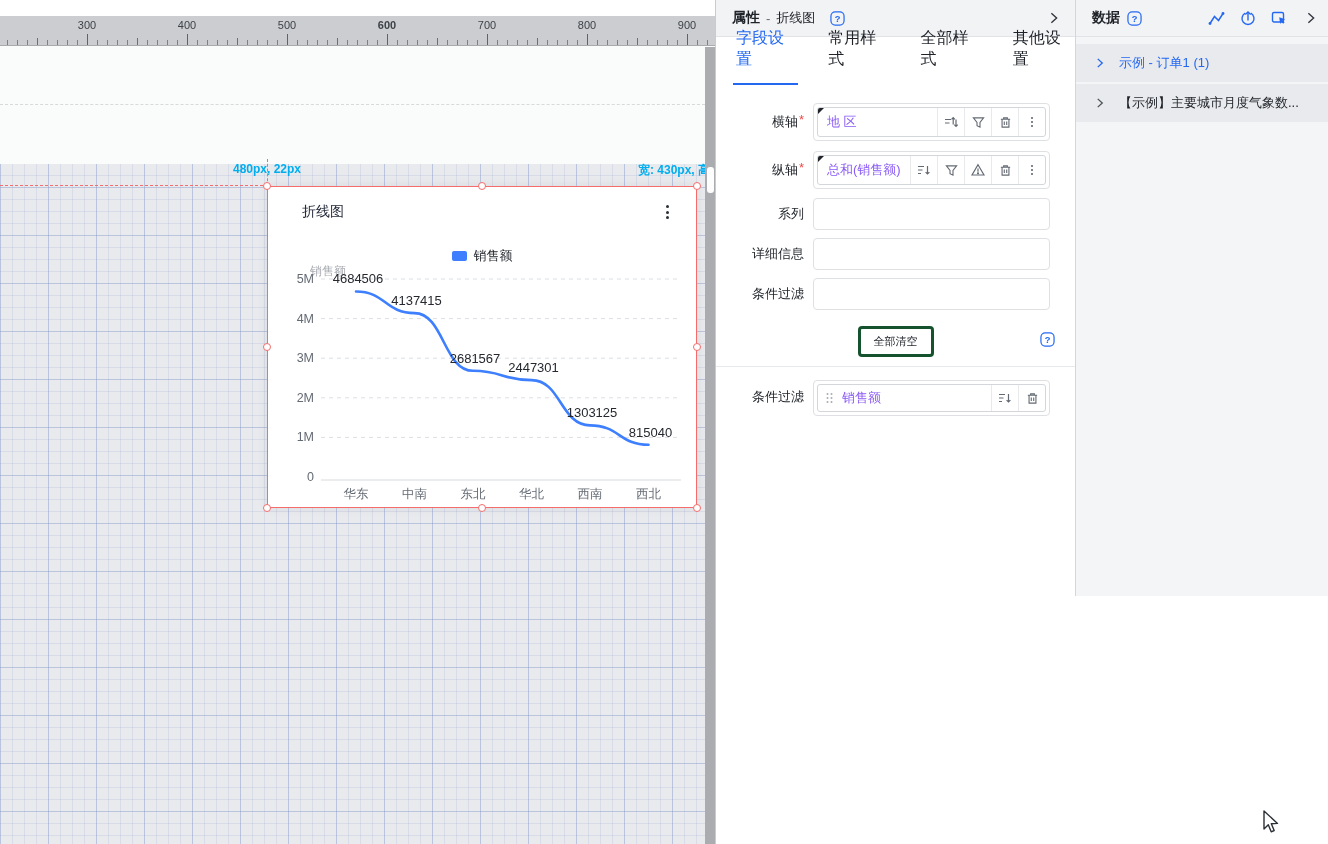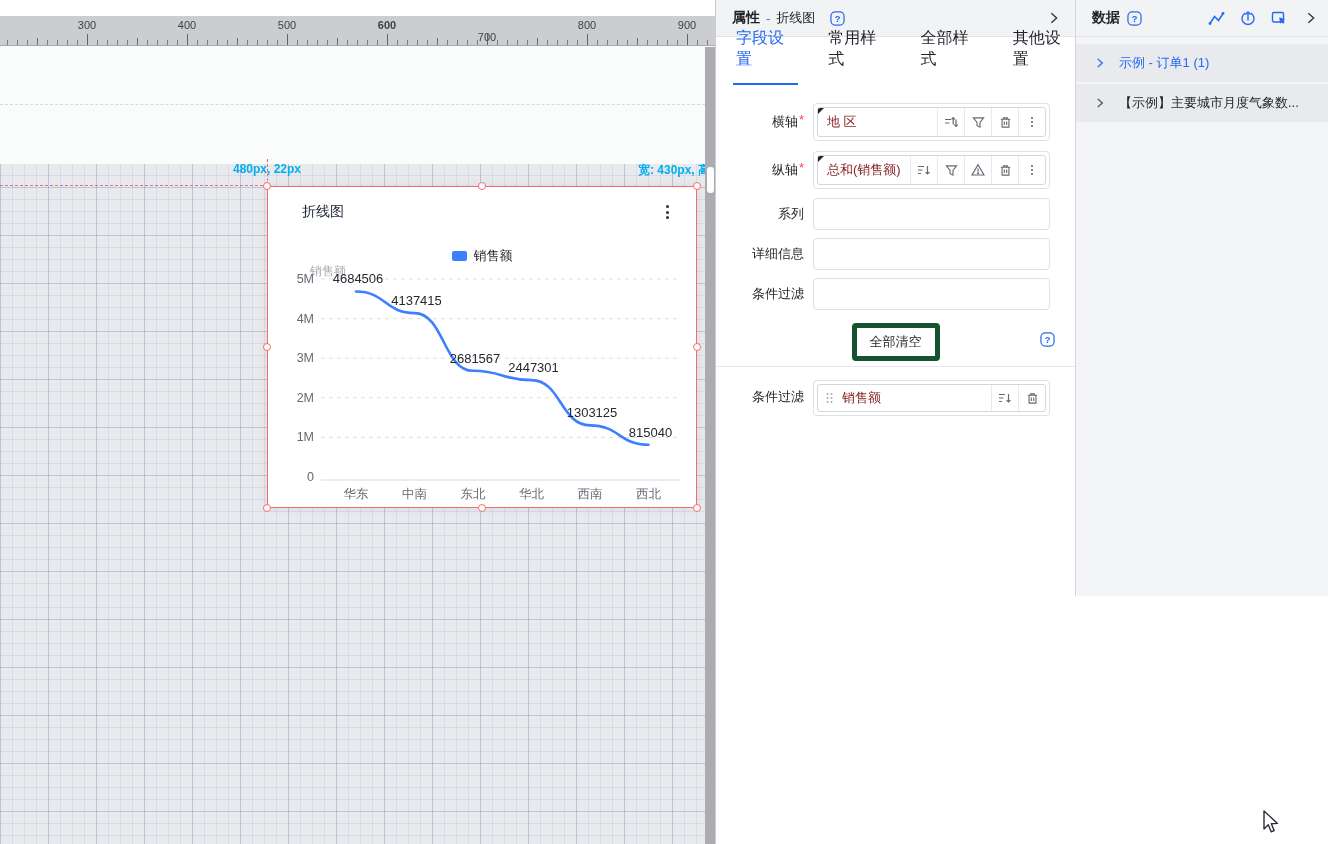--- a/index.html
+++ b/index.html
@@ -75,25 +75,25 @@
 
   .form { padding-top:18px; }
   .form-row { display:flex; margin:0 25px 10px 0; }
   .form-label { width:97px; text-align:right; padding-right:9px; font-size:13px; color:#1f2329; line-height:34px; flex:none; }
   .req { color:#f54a45; margin-left:1px; vertical-align:2px; }
   .field-box { flex:1; border:1px solid #dee0e3; border-radius:4px; background:#fff; padding:3px; height:38px; }
   .input-box { flex:1; border:1px solid #dee0e3; border-radius:4px; background:#fff; height:32px; margin-top:1px; }
   .chip { position:relative; display:flex; align-items:center; height:30px; border:1px solid #d3d6da; border-radius:3px; background:#fff; overflow:hidden; }
   .chip .corner { position:absolute; left:0; top:0; width:0; height:0;
     border-top:6px solid #1f2329; border-right:6px solid transparent; }
-  .chip-text { flex:1; padding-left:9px; font-size:13px; color:#7f1d1d; white-space:nowrap; }
+  .chip-text { flex:1; padding-left:9px; font-size:13px; color:#8b5cf6; white-space:nowrap; }
   .chip-btn { width:27px; height:100%; flex:none; display:flex; align-items:center; justify-content:center;
     border-left:1px solid #e8e9eb; color:#646a73; cursor:pointer; }
   .clear-row { display:flex; align-items:center; justify-content:center; position:relative; margin-top:17px; height:27px; }
-  .clear-btn { font-size:13px; color:#1f2329; background:#fff; border:5px solid #14532d; border-radius:4px;
+  .clear-btn { font-size:11px; color:#1f2329; background:#fff; border:3px solid #14532d; border-radius:4px;
     padding:5px 13px; cursor:pointer; }
   .clear-row .help-right { position:absolute; right:20px; }
   .divider { border-top:1px solid #e8e9eb; margin-top:11px; }
   .sort-row { display:flex; margin:13px 25px 0 0; }
   .sort-box { flex:1; border:1px solid #dee0e3; border-radius:4px; background:#fff; padding:3px; height:36px; }
   .drag-dots { width:22px; display:flex; align-items:center; justify-content:center; color:#a8abb2; cursor:grab; }
 
   .icon-help { display:inline-flex; margin-left:7px; }
 
   
@@ -120,21 +120,21 @@
     <div class="page-edge-dash"></div>
     <div class="canvas-grid"></div>
 
     <div class="ruler">
       <div class="ticks"></div>
       <div id="ruler-labels">
           <span class="ruler-label" style="left: 87px;">300</span>
           <span class="ruler-label" style="left: 187px;">400</span>
           <span class="ruler-label" style="left: 287px;">500</span>
           <span class="ruler-label" style="left: 387px; font-weight: bold;">600</span>
-          <span class="ruler-label" style="left: 487px; margin-top: 12px;">700</span>
+          <span class="ruler-label" style="left: 487px;">700</span>
           <span class="ruler-label" style="left: 587px;">800</span>
           <span class="ruler-label" style="left: 687px;">900</span>
         </div>
     </div>
 
     <div class="v-scrollbar">
       <div class="thumb"></div>
     </div>
 
     <div class="guide-h"></div>

